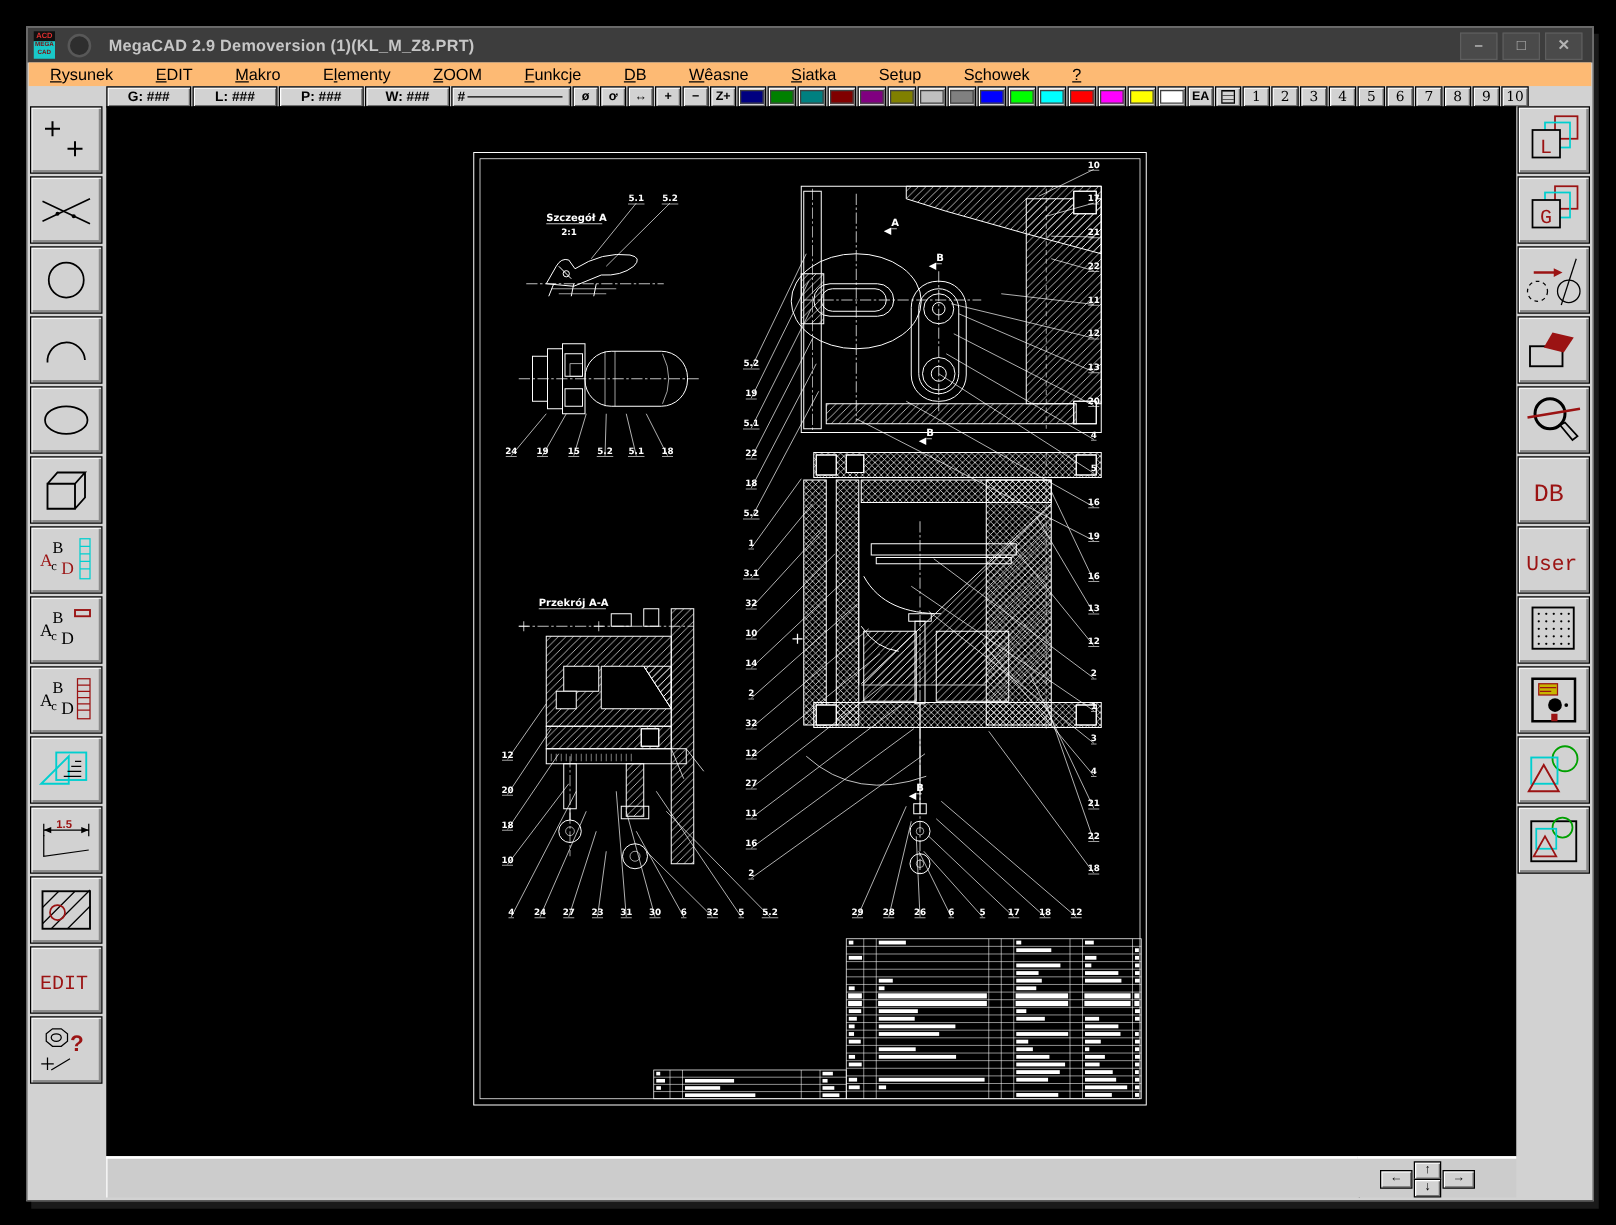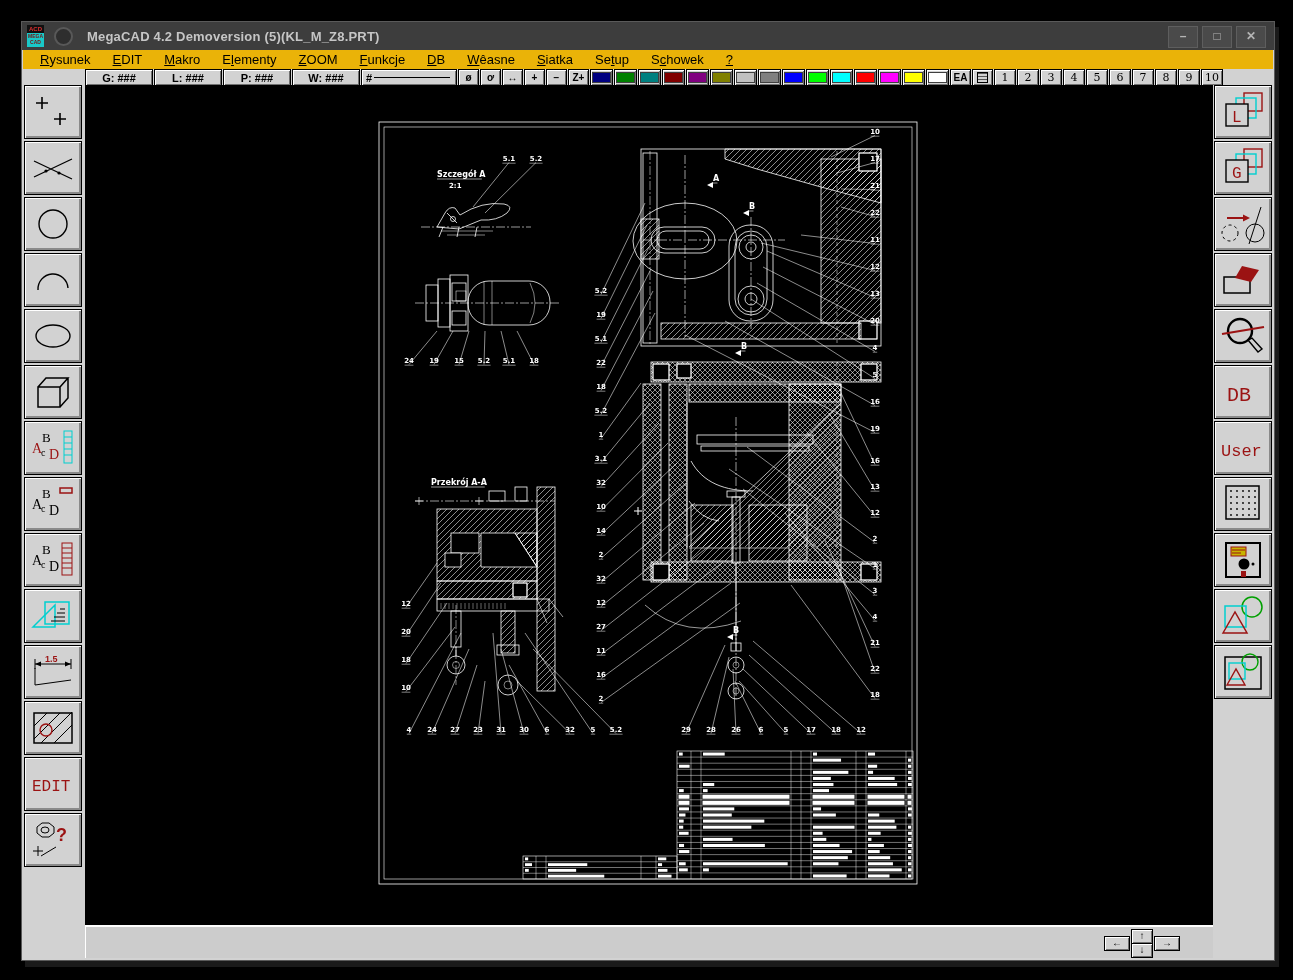--- a/index.html
+++ b/index.html
@@ -15,22 +15,22 @@
                line-height:8px;text-align:center;overflow:hidden;}
   .applogo .lb{flex:1;background:#19c8c8;color:#7a1010;font-size:5px;font-weight:bold;
                line-height:6px;text-align:center;overflow:hidden;}
   .sysbtn{width:15px;height:15px;border-radius:50%;background:#2e2e2e;border:2px solid #585858;
           margin-left:10px;}
   .titletext{color:#c6c6c6;font-weight:bold;font-size:13px;margin-left:14px;letter-spacing:.2px;}
   .winctrls{position:absolute;right:8px;top:4px;display:flex;gap:4px;}
   .wbtn{width:28px;height:20px;background:#4a4a4a;border:1px solid #5e5e5e;color:#b4b4b4;
         font-size:12px;line-height:18px;text-align:center;font-weight:bold;}
   
-  .menubar{position:absolute;left:1px;top:28px;width:1250px;height:19px;background:#eab308;
-           display:flex;align-items:center;padding-left:6px;box-sizing:border-box;gap:0;}
+  .menubar{position:absolute;left:1px;top:28px;width:1250px;height:19px;background:#fdba74;
+           display:flex;align-items:center;padding-left:6px;box-sizing:border-box;gap:12px;}
   .menuitem{font-size:13px;color:#000;padding:1px 11px;white-space:pre;}
   .menuitem u{text-decoration:underline;}
   
   .toolbar{position:absolute;left:1px;top:47px;width:1250px;height:17px;background:#d2d2d2;
            display:flex;align-items:stretch;padding-left:62px;box-sizing:border-box;}
   .tbtn{background:#d2d2d2;border:1px solid #000;box-shadow:inset 1px 1px 0 #fff,inset -1px -1px 0 #707070;
         font-size:11px;font-weight:bold;color:#000;display:flex;align-items:center;justify-content:center;
         box-sizing:border-box;margin-right:1px;}
   .tfield{width:68px;}
   .tline{width:96px;justify-content:flex-start;padding-left:4px;}
@@ -66,21 +66,21 @@
 
 <div id="screen">
   <div id="appwin">
 
     <div class="titlebar">
       <div class="applogo">
         <div class="lt">ACD</div>
         <div class="lb"><span>MEGA</span><br><span>CAD</span></div>
       </div>
       <div class="sysbtn"></div>
-      <div class="titletext">MegaCAD 4.2 Demoversion (5)(KL_M_Z8.PRT)</div>
+      <div class="titletext">MegaCAD 2.9 Demoversion (1)(KL_M_Z8.PRT)</div>
       <div class="winctrls">
         <div class="wbtn">–</div>
         <div class="wbtn">□</div>
         <div class="wbtn">✕</div>
       </div>
     </div>
 
     <div class="menubar" id="menubar">
         <div class="menuitem"><u>R</u>ysunek</div>
         <div class="menuitem"><u>E</u>DIT</div>

